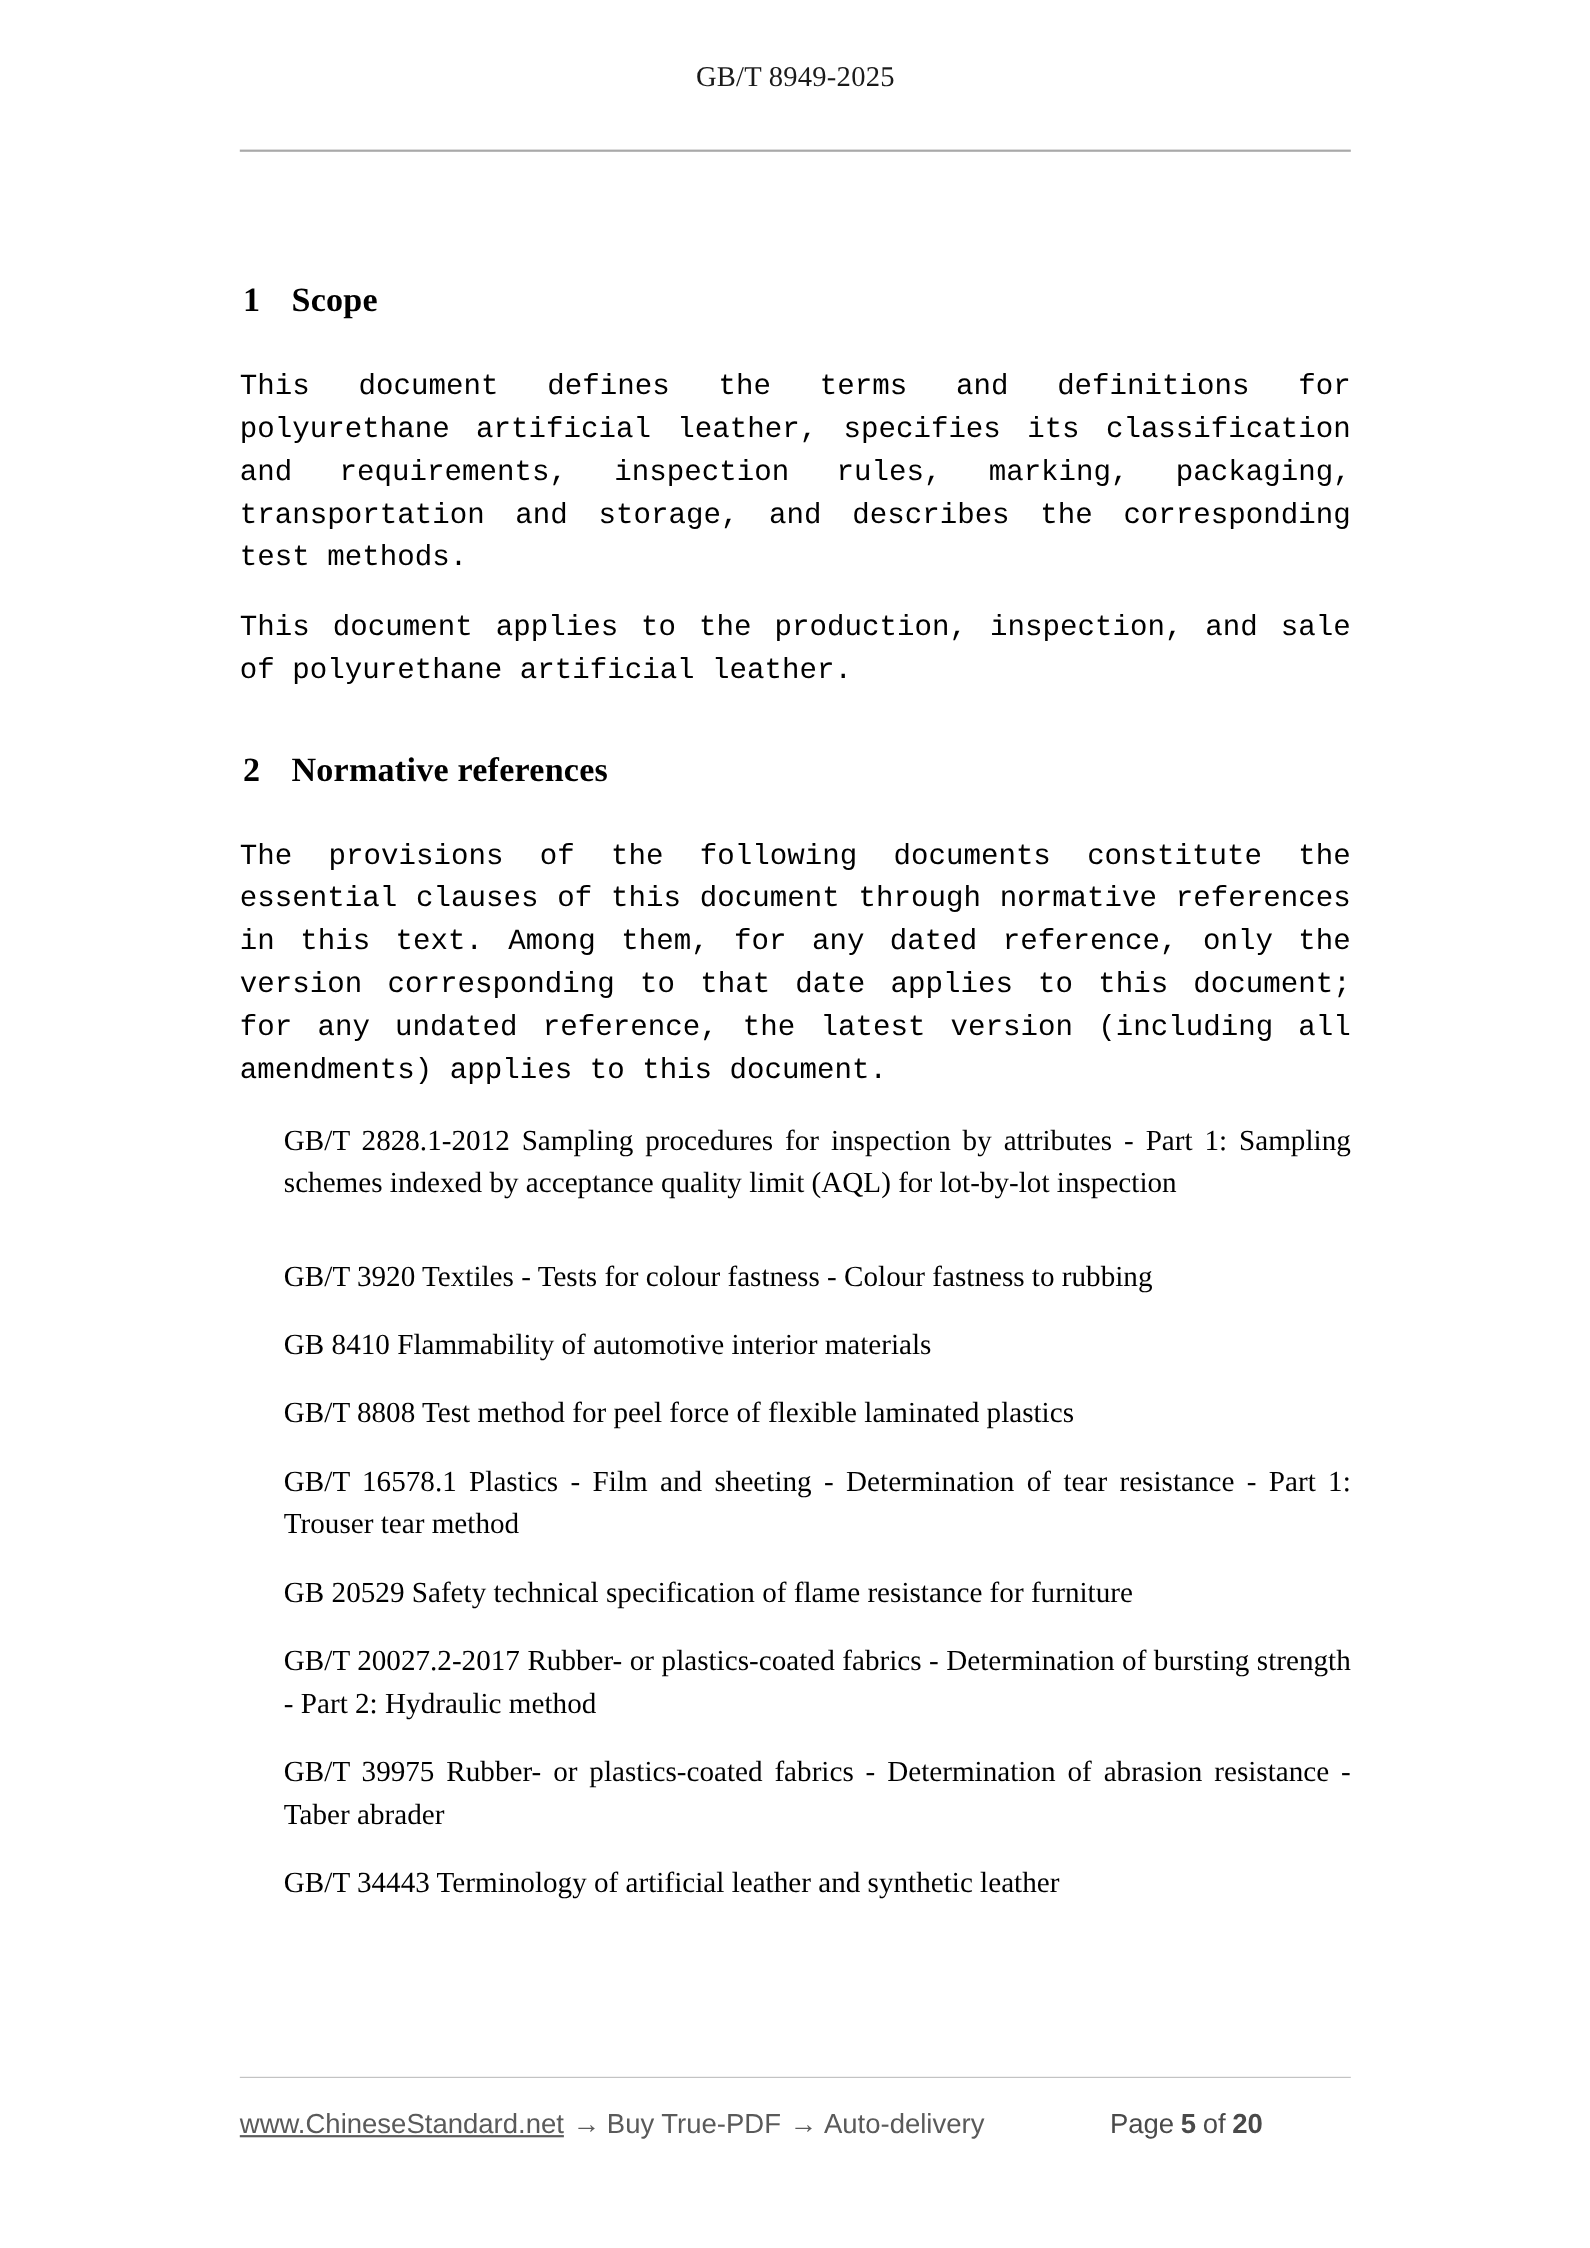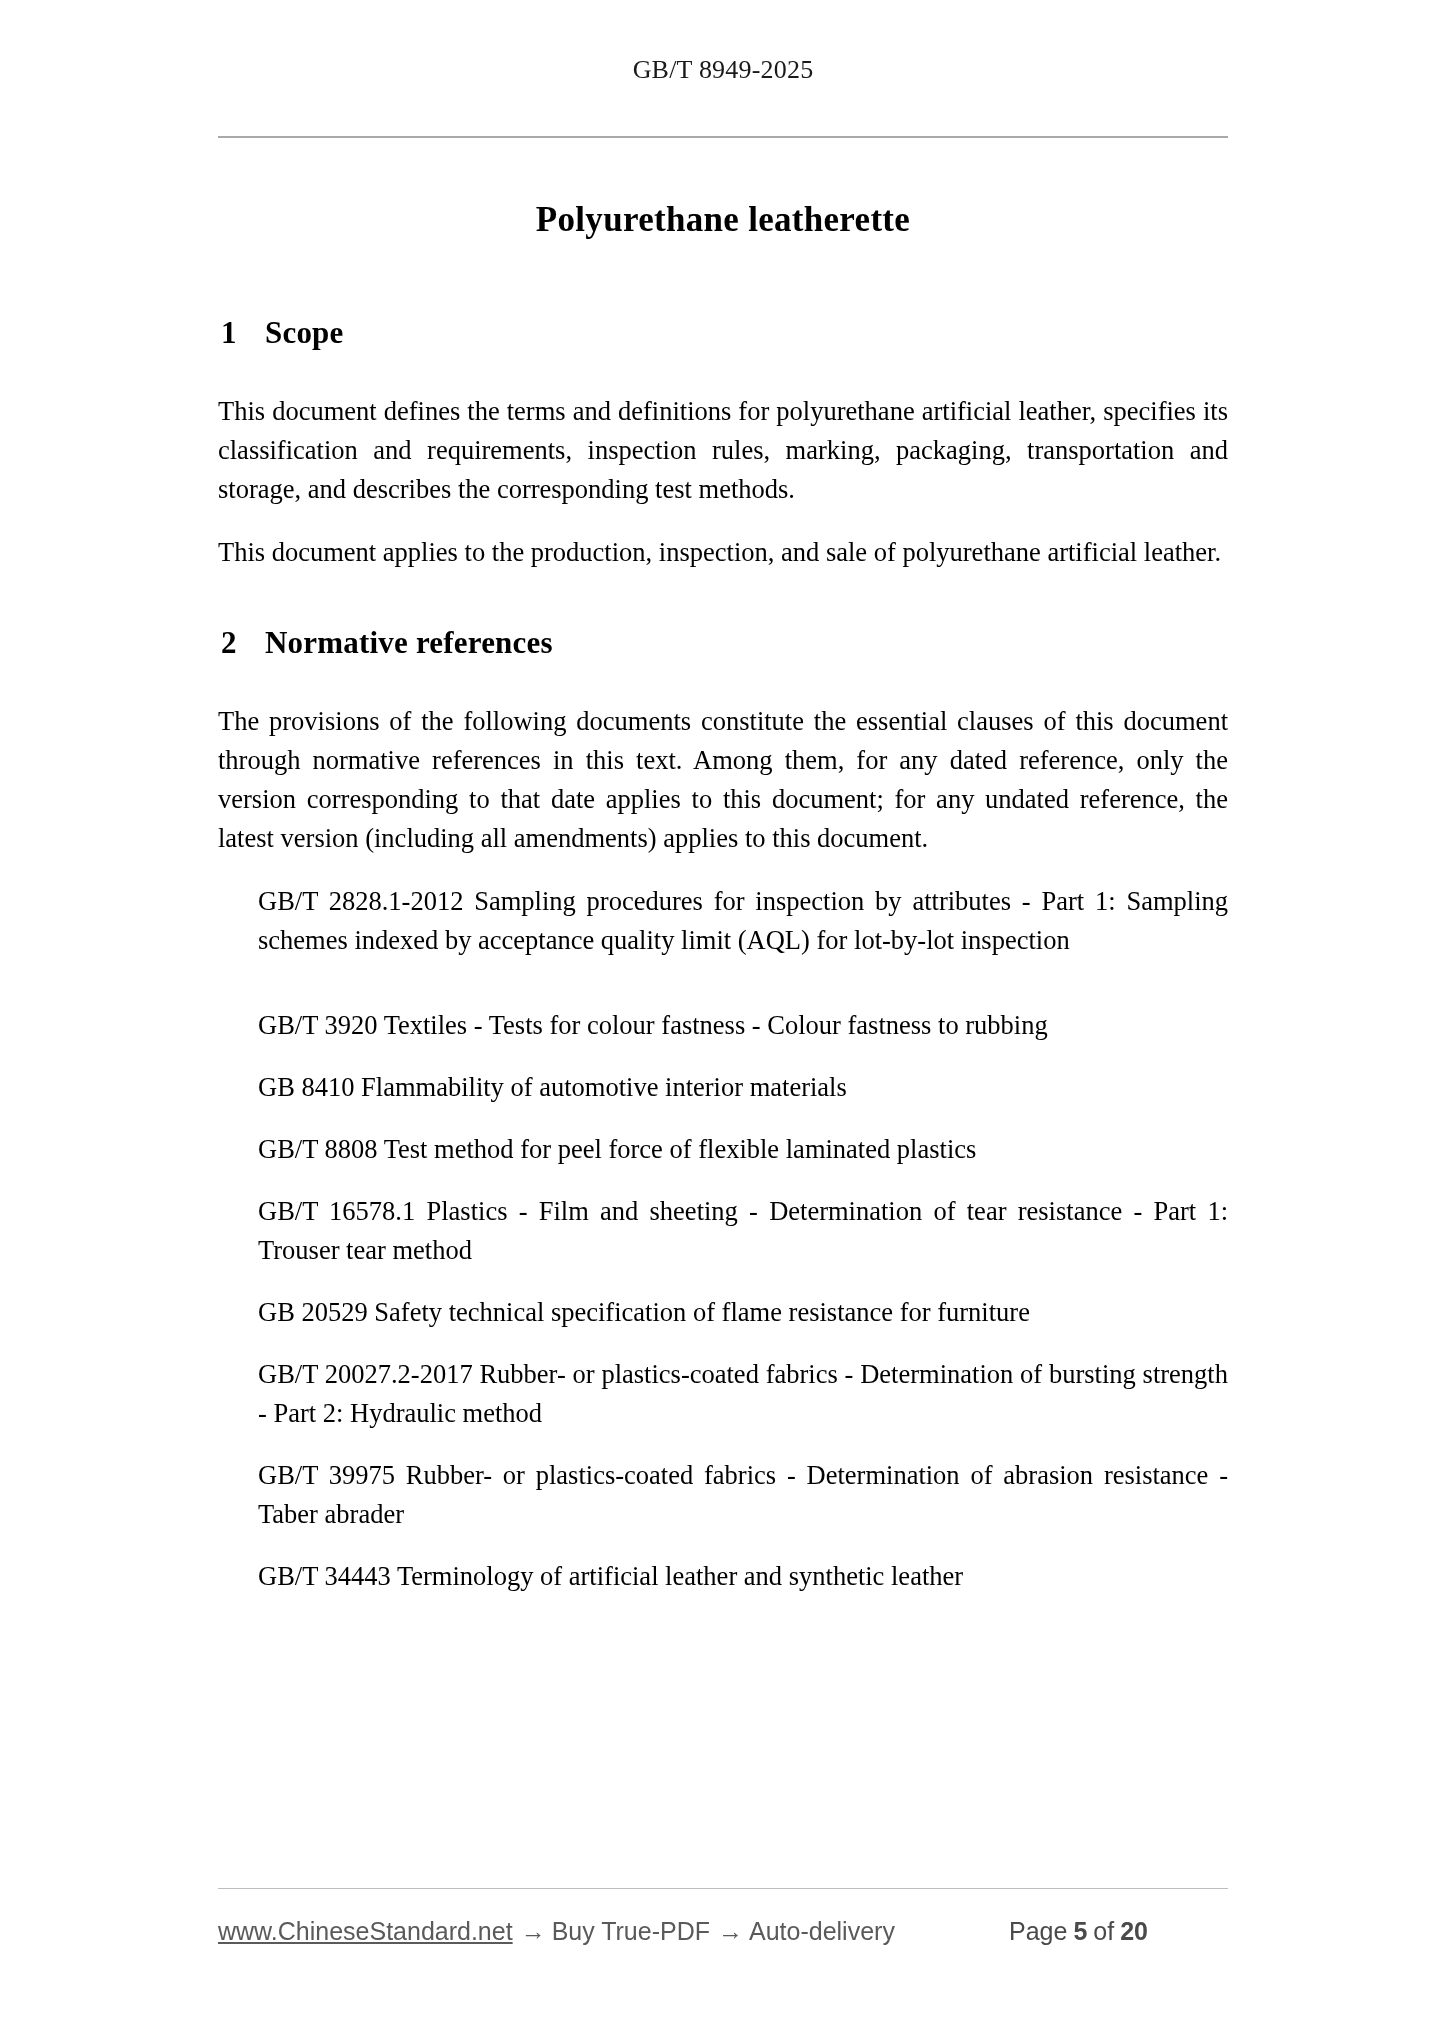--- a/index.html
+++ b/index.html
@@ -76,20 +76,21 @@
   }
 
   p.body-text {
     font-size: 26.5px;
     line-height: 39px;
     text-align: justify;
     text-justify: inter-word;
     margin: 0;
     padding: 0;
     hyphens: none;
+    font-family: Liberation Mono, monospace;
   }
 
   p.ref-item {
     font-size: 26.5px;
     line-height: 39px;
     text-align: justify;
     text-justify: inter-word;
     margin: 0;
     padding: 0;
     margin-left: 40px;
@@ -159,21 +160,20 @@
 
 <div class="page">
 
   <div class="header">
     <span class="header-code">GB/T 8949-2025</span>
   </div>
   <div class="header-rule"></div>
 
   <div class="content">
 
-    <h1 class="doc-title">Polyurethane leatherette</h1>
 
     <div class="gap-title-scope"></div>
 
     <h2 class="section-heading">
       <span class="sec-num">1</span><span>Scope</span>
     </h2>
 
     <div class="gap-heading-body"></div>
 
     <p class="body-text">This document defines the terms and definitions for polyurethane artificial leather, specifies its classification and requirements, inspection rules, marking, packaging, transportation and storage, and describes the corresponding test methods.</p>

